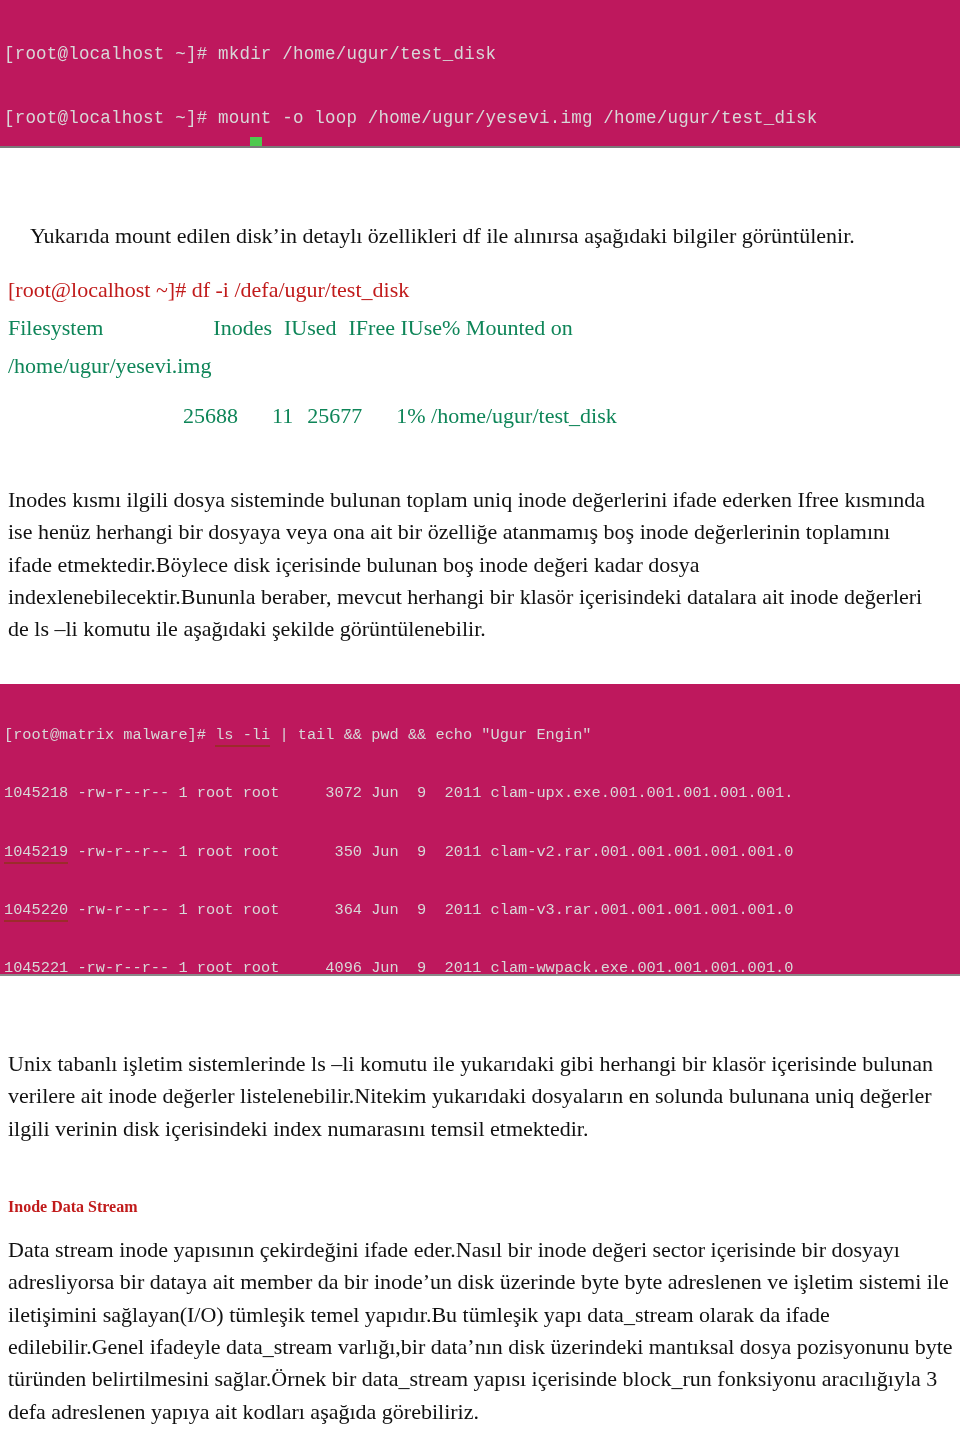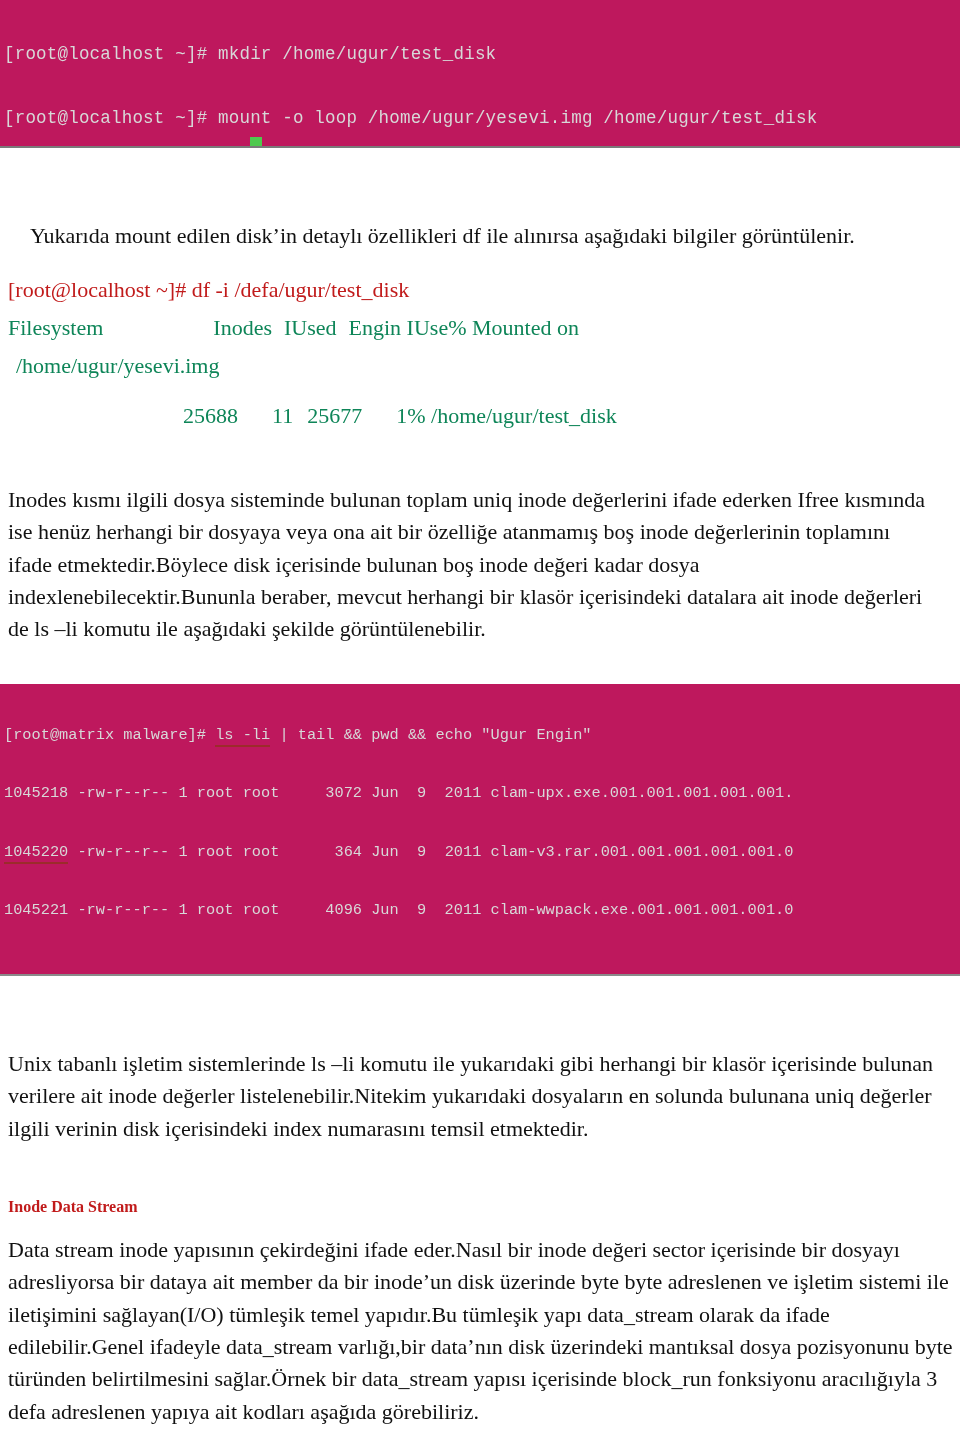--- a/index.html
+++ b/index.html
@@ -78,21 +78,21 @@
     width: 944px;
     font-size: 22px;
     line-height: 1.47;
     color: #111111;
     text-align: left;
   }
 
   #para-intro   { top: 198px; left: 30px; width: 912px; }
   #cmd-df       { top: 252px; left: 8px;  width: 930px; color: #c11b1b; }
   #df-header    { top: 290px; left: 8px;  width: 930px; color: #0e8558; }
-  #df-fs        { top: 328px; left: 8px;  width: 930px; color: #0e8558; margin-left: 8px; }
+  #df-fs        { top: 328px; left: 8px;  width: 930px; color: #0e8558; }
   #df-values    { top: 378px; left: 8px;  width: 930px; color: #0e8558; }
   #para-inodes  { top: 462px; left: 8px;  width: 930px; }
   #para-unix    { top: 1026px; left: 8px; width: 930px; }
   #heading-ids  { top: 1182px; left: 8px; width: 930px;
                   color: #c11b1b; font-weight: bold; font-size: 16px; }
   #para-ds      { top: 1212px; left: 8px; width: 946px; }
 
   .df-values-inner {
     display: inline-block;
     padding-left: 175px;
@@ -112,31 +112,32 @@
   
   
   
   <span class="cursor-block"></span>
 </div>
 
 <p id="para-intro" class="doc-text">Yukarıda mount edilen disk’in detaylı özellikleri df ile alınırsa aşağıdaki bilgiler görüntülenir.</p>
 
 <p id="cmd-df" class="doc-text">[root@localhost ~]# df -i /defa/ugur/test_disk</p>
 
-<p id="df-header" class="doc-text"><span>Filesystem</span><span class="sp-hdr1"></span><span>Inodes</span><span class="sp-hdr2"></span><span>IUsed</span><span class="sp-hdr2"></span><span>Engin</span> <span>IUse%</span> <span>Mounted on</span></p>
+<p id="df-header" class="doc-text"><span>Filesystem</span><span class="sp-hdr1"></span><span>Inodes</span><span class="sp-hdr2"></span><span>IUsed</span><span class="sp-hdr2"></span><span>IFree</span> <span>IUse%</span> <span>Mounted on</span></p>
 
 <p id="df-fs" class="doc-text">/home/ugur/yesevi.img</p>
 
 <p id="df-values" class="doc-text"><span class="df-values-inner"><span>25688</span><span class="sp-wide"></span><span>11</span><span class="sp-mid"></span><span>25677</span><span class="sp-wide"></span><span>1%</span> <span>/home/ugur/test_disk</span></span></p>
 
 <p id="para-inodes" class="doc-text">Inodes kısmı ilgili dosya sisteminde bulunan toplam uniq inode değerlerini ifade ederken Ifree kısmında ise henüz herhangi bir dosyaya veya ona ait bir özelliğe atanmamış boş inode değerlerinin toplamını ifade etmektedir.Böylece disk içerisinde bulunan boş inode değeri kadar dosya indexlenebilecektir.Bununla beraber, mevcut herhangi bir klasör içerisindeki datalara ait inode değerleri de ls –li komutu ile aşağıdaki şekilde görüntülenebilir.</p>
 
 <div id="terminal-ls" class="terminal">
   <span class="tline"><span>[root@matrix malware]# </span><span class="uline">ls -li</span><span> | tail &amp;&amp; pwd &amp;&amp; echo "Ugur Engin"</span></span>
   <span class="tline"><span>1045218 -rw-r--r-- 1 root root     3072 Jun  9  2011 clam-upx.exe.001.001.001.001.001.</span></span>
+  <span class="tline"><span class="uline">1045219</span><span> -rw-r--r-- 1 root root      350 Jun  9  2011 clam-v2.rar.001.001.001.001.001.0</span></span>
   <span class="tline"><span class="uline">1045220</span><span> -rw-r--r-- 1 root root      364 Jun  9  2011 clam-v3.rar.001.001.001.001.001.0</span></span>
   <span class="tline"><span>1045221 -rw-r--r-- 1 root root     4096 Jun  9  2011 clam-wwpack.exe.001.001.001.001.0</span></span>
   
   
   
   
   
   
   
   

